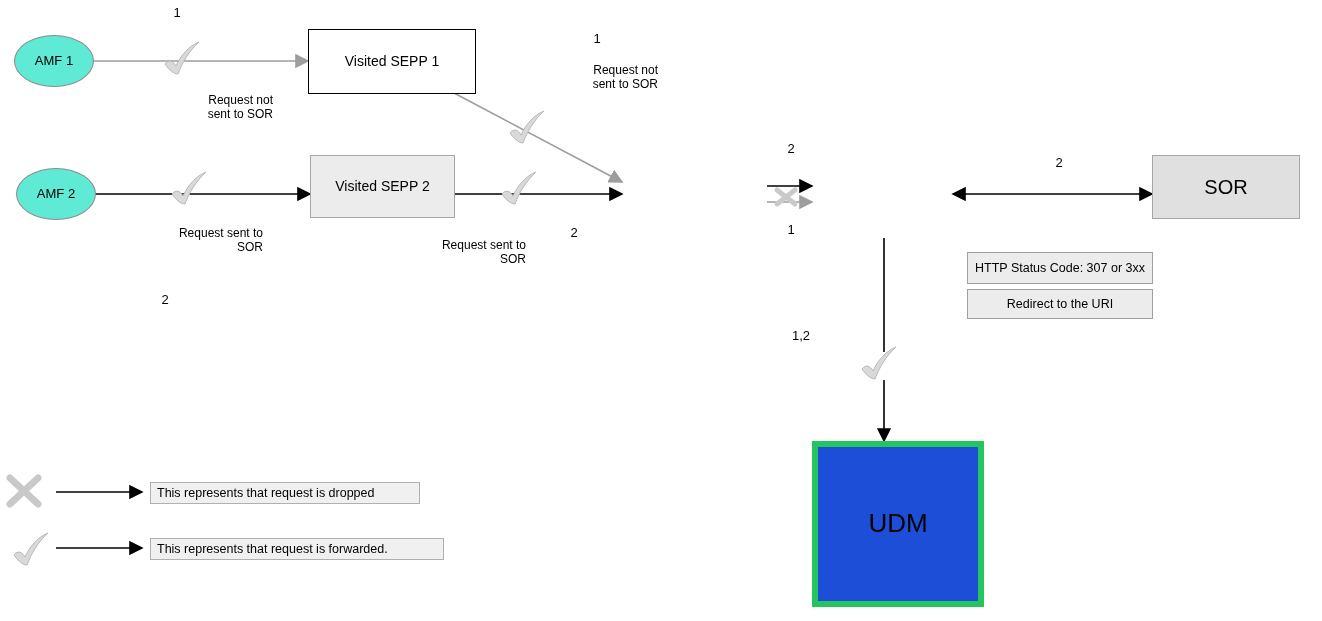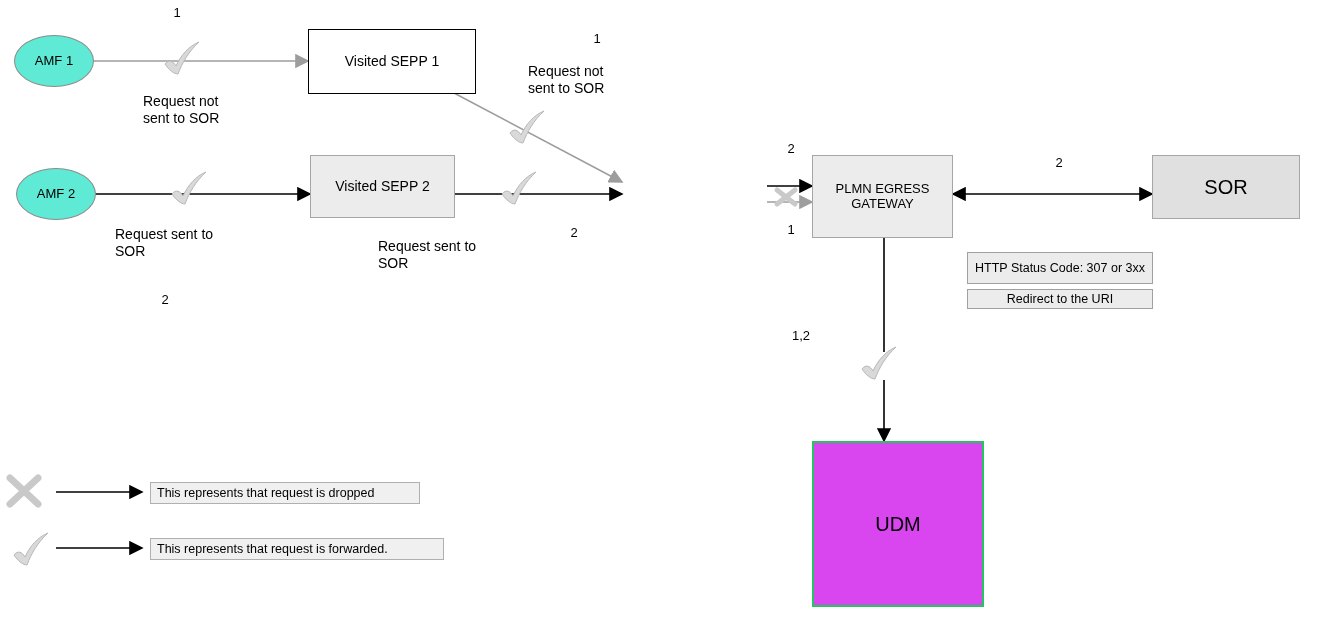--- a/index.html
+++ b/index.html
@@ -42,33 +42,33 @@
     border: 1px solid #a6a6a6;
     background: #ececec;
     font-size: 14px;
   }
   .box-gray-dark {
     border: 1px solid #a6a6a6;
     background: #e0e0e0;
     font-size: 20px;
   }
   .box-light {
-    border: 2px solid #22c55e;
-    background: #d946ef;
-    font-size: 20px;
+    border: 6px solid #22c55e;
+    background: #1d4ed8;
+    font-size: 26px;
   }
   .box-home {
     border: 1px solid #a6a6a6;
     background: #ececec;
     font-size: 19px;
   }
   .label {
     position: absolute;
-    font-size: 14px;
-    text-align: left;
+    font-size: 12px;
+    text-align: right;
     line-height: 1.2;
     color: #000000;
   }
   .num {
     position: absolute;
     font-size: 13px;
     text-align: center;
     color: #000000;
   }
   .legend-box {
@@ -180,24 +180,20 @@
 
   <div class="node box-white" style="left:308px; top:29px; width:168px; height:65px;">
     <span>Visited SEPP 1</span>
   </div>
 
   <div class="node box-gray" style="left:310px; top:155px; width:145px; height:63px;">
     <span>Visited SEPP 2</span>
   </div>
 
 
-  <div class="node box-gray" style="left:812px; top:155px; width:141px; height:83px; flex-direction:column; font-size:13px;">
-    <span>PLMN EGRESS</span>
-    <span>GATEWAY</span>
-  </div>
 
   <div class="node box-gray-dark" style="left:1152px; top:155px; width:148px; height:64px;">
     <span>SOR</span>
   </div>
 
   <div class="node box-light" style="left:812px; top:441px; width:172px; height:166px;">
     <span>UDM</span>
   </div>
 
   <div class="label" style="left:143px; top:93px; width:130px; white-space:pre-line;">Request not
@@ -216,18 +212,18 @@
   <div class="num" style="left:165px; top:5px; width:24px;">1</div>
   <div class="num" style="left:585px; top:31px; width:24px;">1</div>
   <div class="num" style="left:153px; top:292px; width:24px;">2</div>
   <div class="num" style="left:562px; top:225px; width:24px;">2</div>
   <div class="num" style="left:779px; top:141px; width:24px;">2</div>
   <div class="num" style="left:779px; top:222px; width:24px;">1</div>
   <div class="num" style="left:1047px; top:155px; width:24px;">2</div>
   <div class="num" style="left:784px; top:328px; width:34px;">1,2</div>
 
   <div class="statusbox" style="left:967px; top:252px; width:186px; height:32px;">HTTP Status Code: 307 or 3xx</div>
-  <div class="statusbox" style="left:967px; top:289px; width:186px; height:20px;">Redirect to the URI</div>
+  <div class="statusbox" style="left:967px; top:289px; width:186px; height:30px;">Redirect to the URI</div>
 
   <div class="legend-box" style="left:150px; top:538px; width:294px; height:22px;">This represents  that request is forwarded.</div>
   <div class="legend-box" style="left:150px; top:482px; width:270px; height:22px;">This represents that request is dropped</div>
 
 </div>
 
 </body></html>

